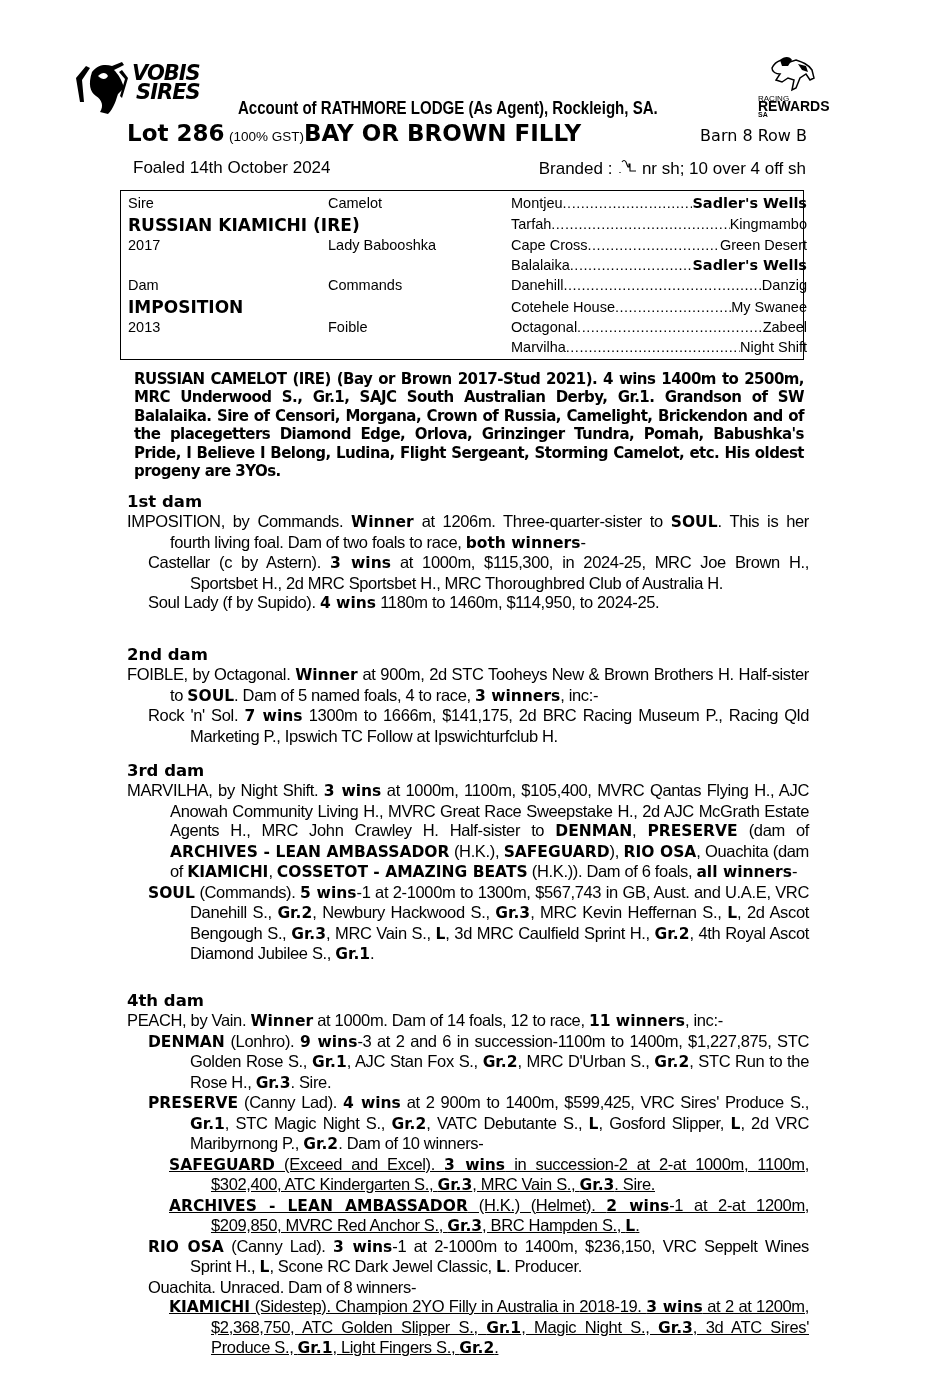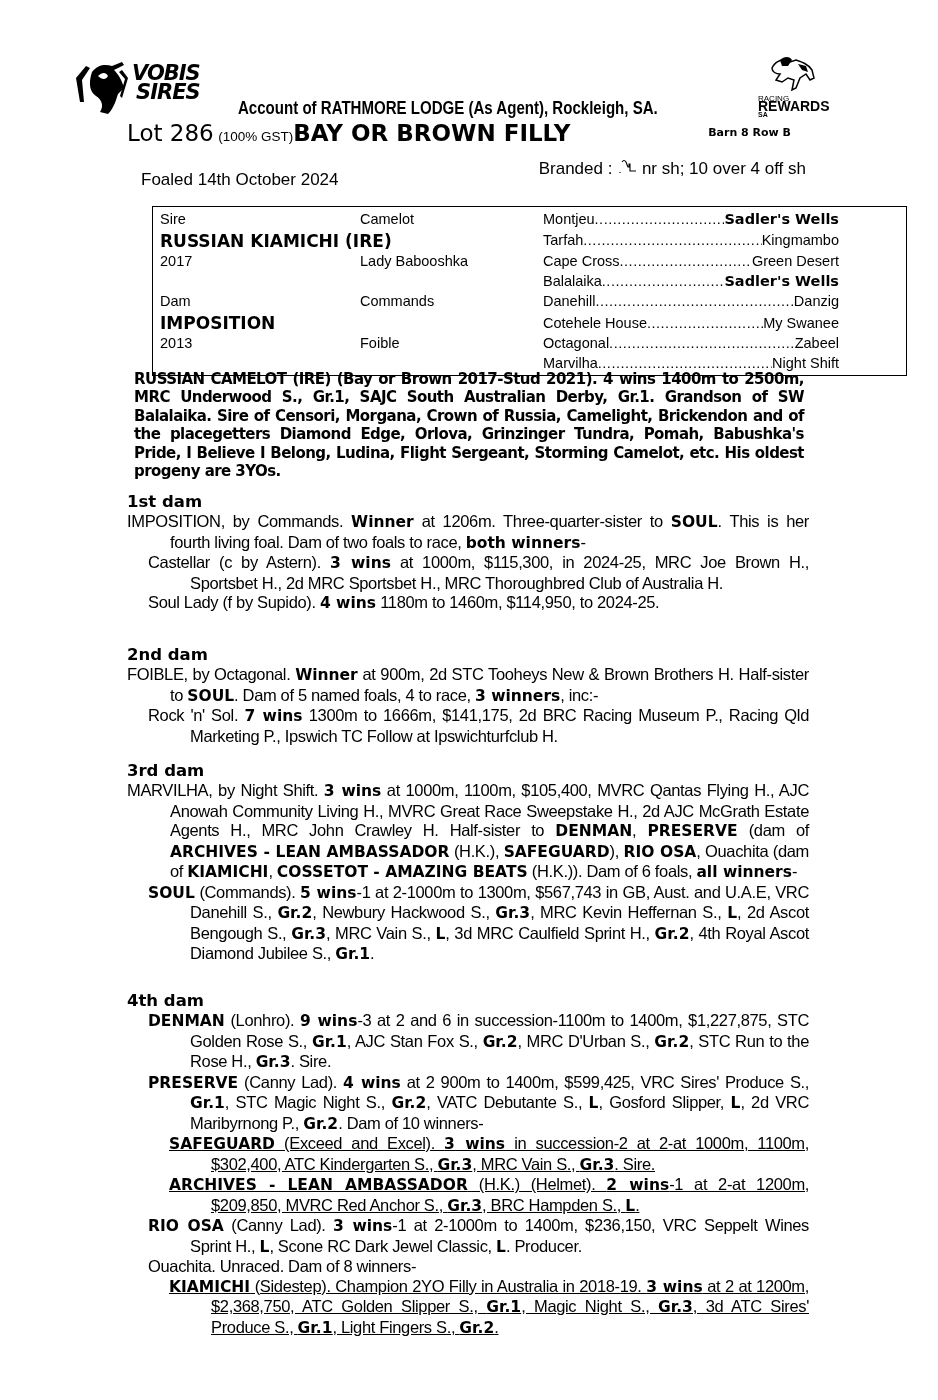--- a/index.html
+++ b/index.html
@@ -9,30 +9,30 @@
   .logo-vobis { position: absolute; left: 72px; top: 58px; width: 140px; height: 58px; }
   .vobis-text { position: absolute; left: 60px; top: 6px; font-family: "DejaVu Sans", sans-serif; font-weight: 900; font-style: italic; font-size: 21px; line-height: 19px; letter-spacing: -1px; text-align: right; }
   .logo-rr { position: absolute; left: 758px; top: 54px; width: 66px; height: 70px; }
   .rr-racing { position: absolute; top: 40px; left: 0; width: 66px; font-size: 8px; line-height: 9px; }
   .rr-rewards { position: absolute; top: 48px; left: 0; width: 66px; font-size: 14px; font-weight: bold; line-height: 9px; }
   .rr-sa { position: absolute; top: 56px; left: 0; width: 66px; font-size: 7px; font-weight: bold; line-height: 9px; }
 
   .account { position: absolute; left: 238px; top: 98px; font-family: "Liberation Sans", sans-serif; font-weight: bold; font-size: 17.5px; transform: scaleX(0.86); transform-origin: left; white-space: nowrap; }
 
   .lotline { position: absolute; left: 127px; top: 120px; width: 680px; height: 30px; white-space: nowrap; }
-  .lot { font-family: "DejaVu Sans", sans-serif; font-weight: 400; font-size: 23px; }
+  .lot { font-family: "DejaVu Sans", sans-serif; font-weight: 700; font-size: 23px; }
   .gst { font-size: 13.5px; }
   .desc { font-family: "DejaVu Sans", sans-serif; font-weight: 900; font-size: 23px; }
-  .barn { position: absolute; right: 16px; top: 6px; font-family: "DejaVu Sans", sans-serif; font-weight: 700; font-size: 11px; }
+  .barn { position: absolute; right: 0; top: 6px; font-family: "DejaVu Sans", sans-serif; font-weight: 400; font-size: 16px; }
 
-  .foaled { position: absolute; left: 141px; top: 158px; font-size: 17px; margin-top: 12px; }
+  .foaled { position: absolute; left: 133px; top: 158px; font-size: 17px; }
   .branded { position: absolute; left: 508px; top: 158px; width: 298px; text-align: right; font-size: 17px; white-space: nowrap; }
   .brand-mark { display: inline-block; width: 20px; height: 18px; vertical-align: -2px; }
 
-  .ped { position: absolute; left: 120px; top: 206px; width: 755px; height: 170px; border: 1.5px solid #000; box-sizing: border-box; margin-left: 32px; }
+  .ped { position: absolute; left: 120px; top: 190px; width: 684px; height: 170px; border: 1.5px solid #000; box-sizing: border-box; }
   .pl { position: absolute; font-size: 14.5px; white-space: nowrap; }
   .pb { position: absolute; font-family: "DejaVu Sans", sans-serif; font-weight: 900; font-size: 17px; white-space: nowrap; }
   .gp { position: absolute; left: 390px; width: 296px; font-size: 14.5px; display: flex; white-space: nowrap; }
   .gp .dots { flex: 1; overflow: hidden; }
   .gp .dots::before { content: "................................................................................................................"; letter-spacing: 0.5px; }
   .gp .b { font-family: "DejaVu Sans", sans-serif; font-weight: 900; font-size: 14.5px; }
 
   .summary { position: absolute; left: 134px; top: 370px; width: 670px; font-family: "DejaVu Sans", sans-serif; font-weight: bold; font-size: 15px; line-height: 18.4px; text-align: justify; letter-spacing: -0.55px; transform: scaleX(1.0); }
 
   .sec { position: absolute; left: 127px; width: 682px; font-size: 16.5px; line-height: 19.5px; }
@@ -159,20 +159,21 @@
   </div>
 
   <div class="sec" style="top:761px">
     <h3>3rd dam</h3>
     <p class="ind0 rich">MARVILHA, by Night Shift. <b>3 wins</b> at 1000m, 1100m, $105,400, MVRC Qantas Flying H., AJC Anowah Community Living H., MVRC Great Race Sweepstake H., 2d AJC McGrath Estate Agents H., MRC John Crawley H. Half-sister to <b>DENMAN</b>, <b>PRESERVE</b> (dam of <b>ARCHIVES - LEAN AMBASSADOR</b> (H.K.), <b>SAFEGUARD</b>), <b>RIO OSA</b>, Ouachita (dam of <b>KIAMICHI</b>, <b>COSSETOT - AMAZING BEATS</b> (H.K.)). Dam of 6 foals, <b>all winners</b>-</p>
     <p class="ind1 rich"><b>SOUL</b> (Commands). <b>5 wins</b>-1 at 2-1000m to 1300m, $567,743 in GB, Aust. and U.A.E, VRC Danehill S., <b>Gr.2</b>, Newbury Hackwood S., <b>Gr.3</b>, MRC Kevin Heffernan S., <b>L</b>, 2d Ascot Bengough S., <b>Gr.3</b>, MRC Vain S., <b>L</b>, 3d MRC Caulfield Sprint H., <b>Gr.2</b>, 4th Royal Ascot Diamond Jubilee S., <b>Gr.1</b>.</p>
   </div>
 
   <div class="sec" style="top:991px">
     <h3>4th dam</h3>
+    <p class="ind0 rich">PEACH, by Vain. <b>Winner</b> at 1000m. Dam of 14 foals, 12 to race, <b>11 winners</b>, inc:-</p>
     <p class="ind1 rich"><b>DENMAN</b> (Lonhro). <b>9 wins</b>-3 at 2 and 6 in succession-1100m to 1400m, $1,227,875, STC Golden Rose S., <b>Gr.1</b>, AJC Stan Fox S., <b>Gr.2</b>, MRC D'Urban S., <b>Gr.2</b>, STC Run to the Rose H., <b>Gr.3</b>. Sire.</p>
     <p class="ind1 rich"><b>PRESERVE</b> (Canny Lad). <b>4 wins</b> at 2 900m to 1400m, $599,425, VRC Sires' Produce S., <b>Gr.1</b>, STC Magic Night S., <b>Gr.2</b>, VATC Debutante S., <b>L</b>, Gosford Slipper, <b>L</b>, 2d VRC Maribyrnong P., <b>Gr.2</b>. Dam of 10 winners-</p>
     <p class="ind2 rich"><b>SAFEGUARD</b> (Exceed and Excel). <b>3 wins</b> in succession-2 at 2-at 1000m, 1100m, $302,400, ATC Kindergarten S., <b>Gr.3</b>, MRC Vain S., <b>Gr.3</b>. Sire.</p>
     <p class="ind2 rich"><b>ARCHIVES - LEAN AMBASSADOR</b> (H.K.) (Helmet). <b>2 wins</b>-1 at 2-at 1200m, $209,850, MVRC Red Anchor S., <b>Gr.3</b>, BRC Hampden S., <b>L</b>.</p>
     <p class="ind1 rich"><b>RIO OSA</b> (Canny Lad). <b>3 wins</b>-1 at 2-1000m to 1400m, $236,150, VRC Seppelt Wines Sprint H., <b>L</b>, Scone RC Dark Jewel Classic, <b>L</b>. Producer.</p>
     <p class="ind1 rich">Ouachita. Unraced. Dam of 8 winners-</p>
     <p class="ind2 rich"><b>KIAMICHI</b> (Sidestep). Champion 2YO Filly in Australia in 2018-19. <b>3 wins</b> at 2 at 1200m, $2,368,750, ATC Golden Slipper S., <b>Gr.1</b>, Magic Night S., <b>Gr.3</b>, 3d ATC Sires' Produce S., <b>Gr.1</b>, Light Fingers S., <b>Gr.2</b>.</p>
   </div>
 
 </div>

